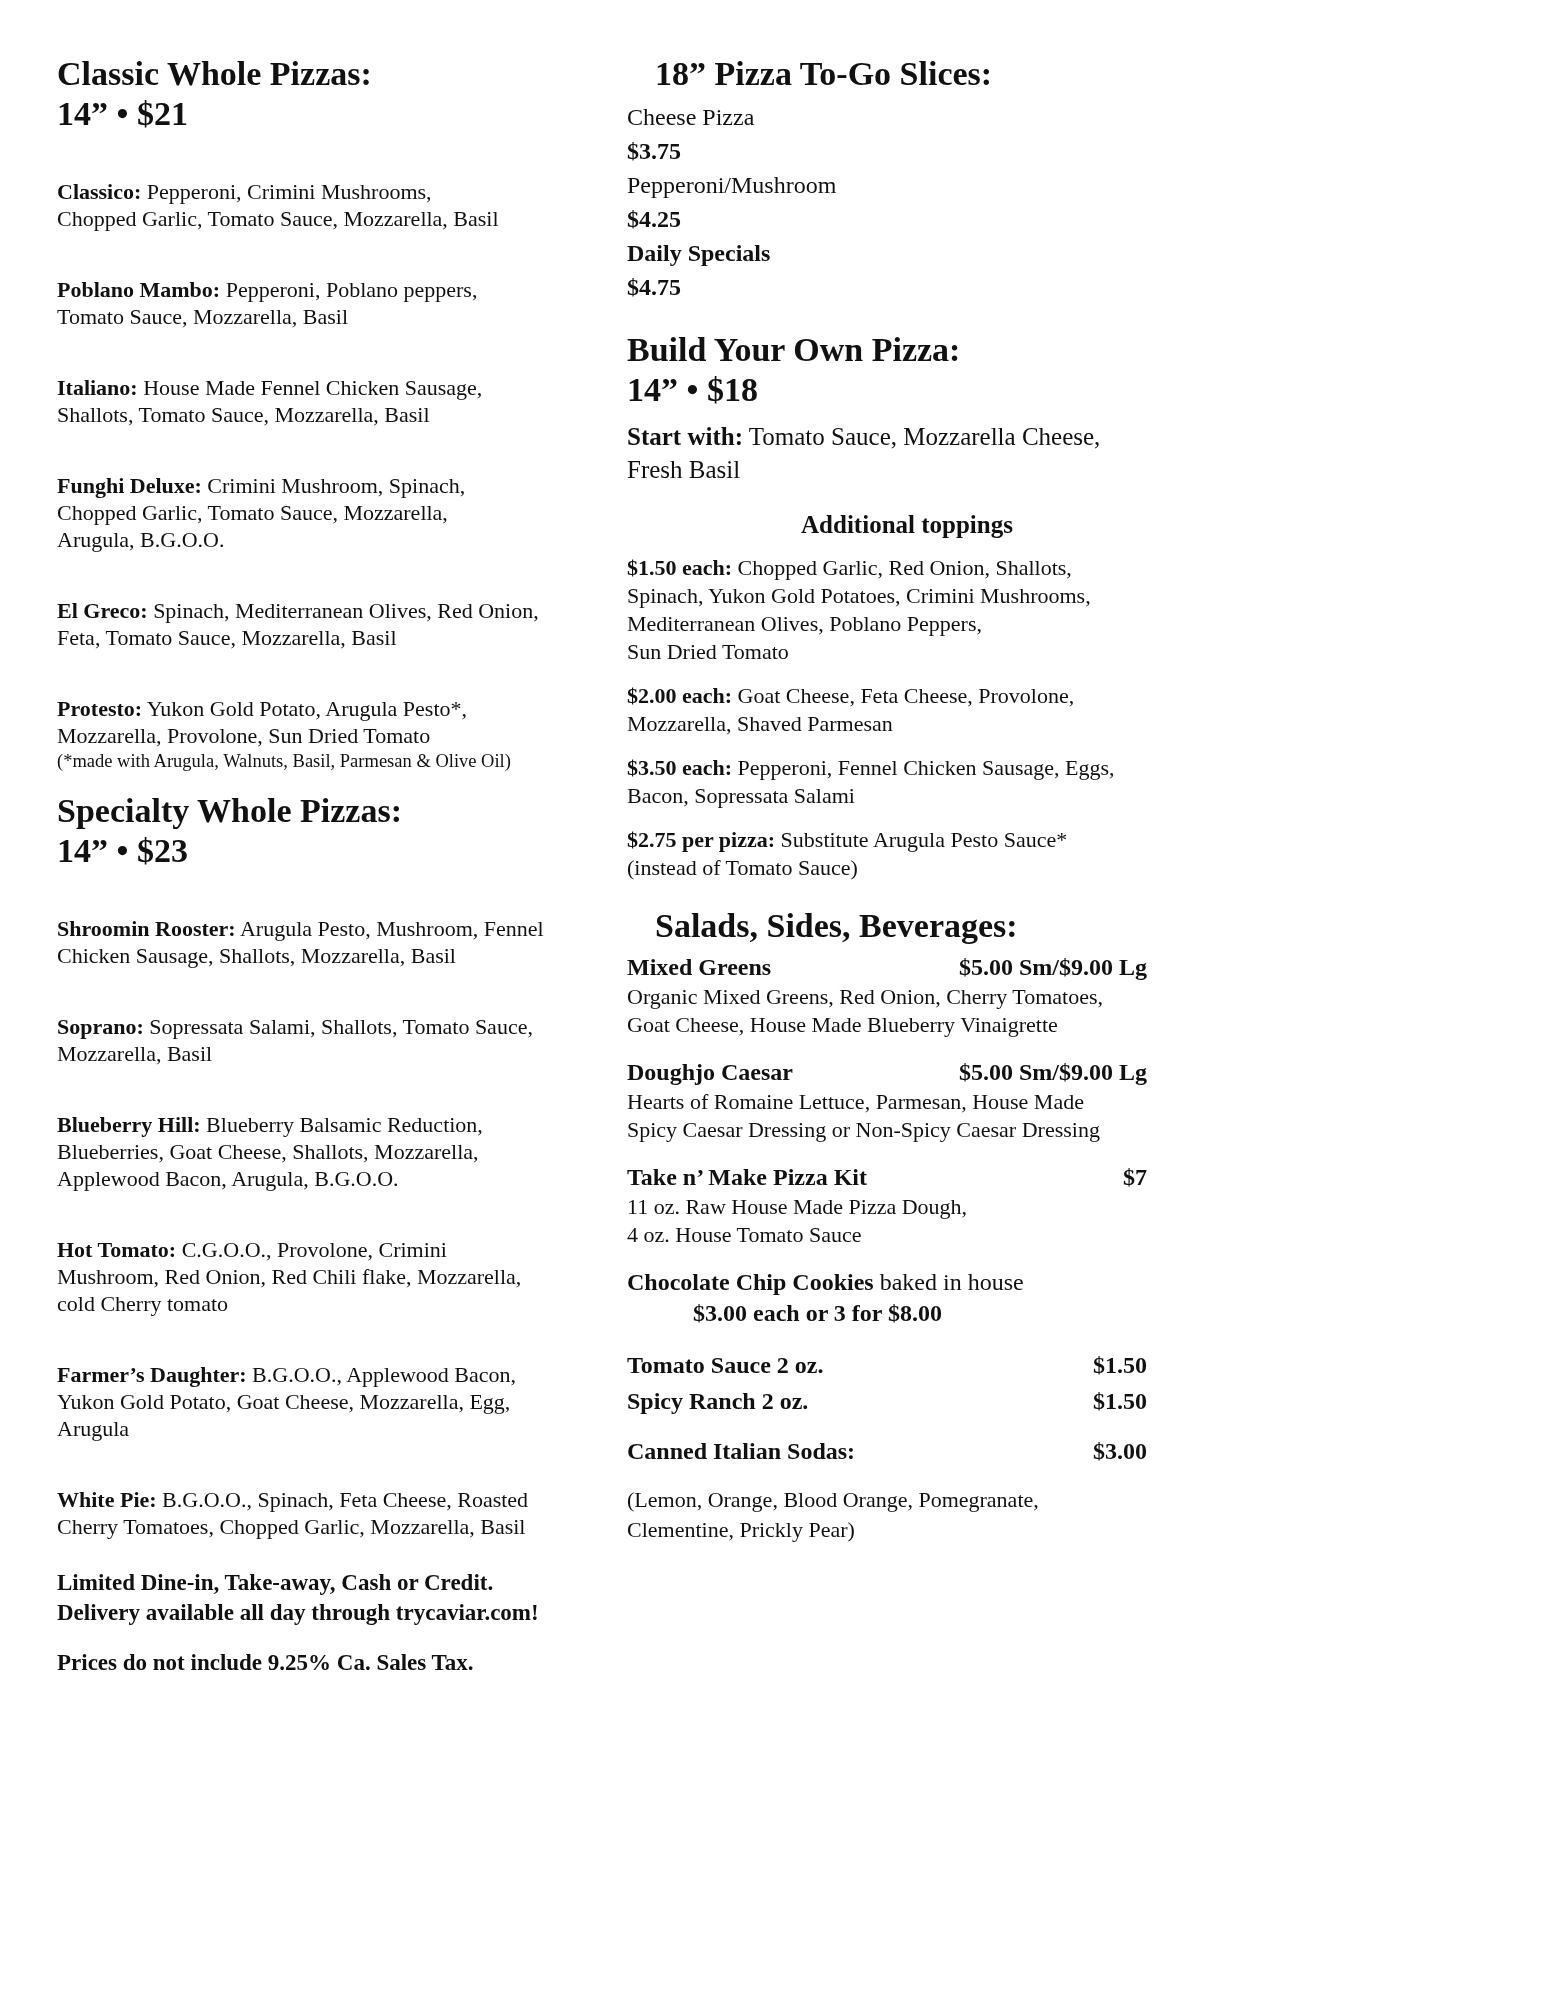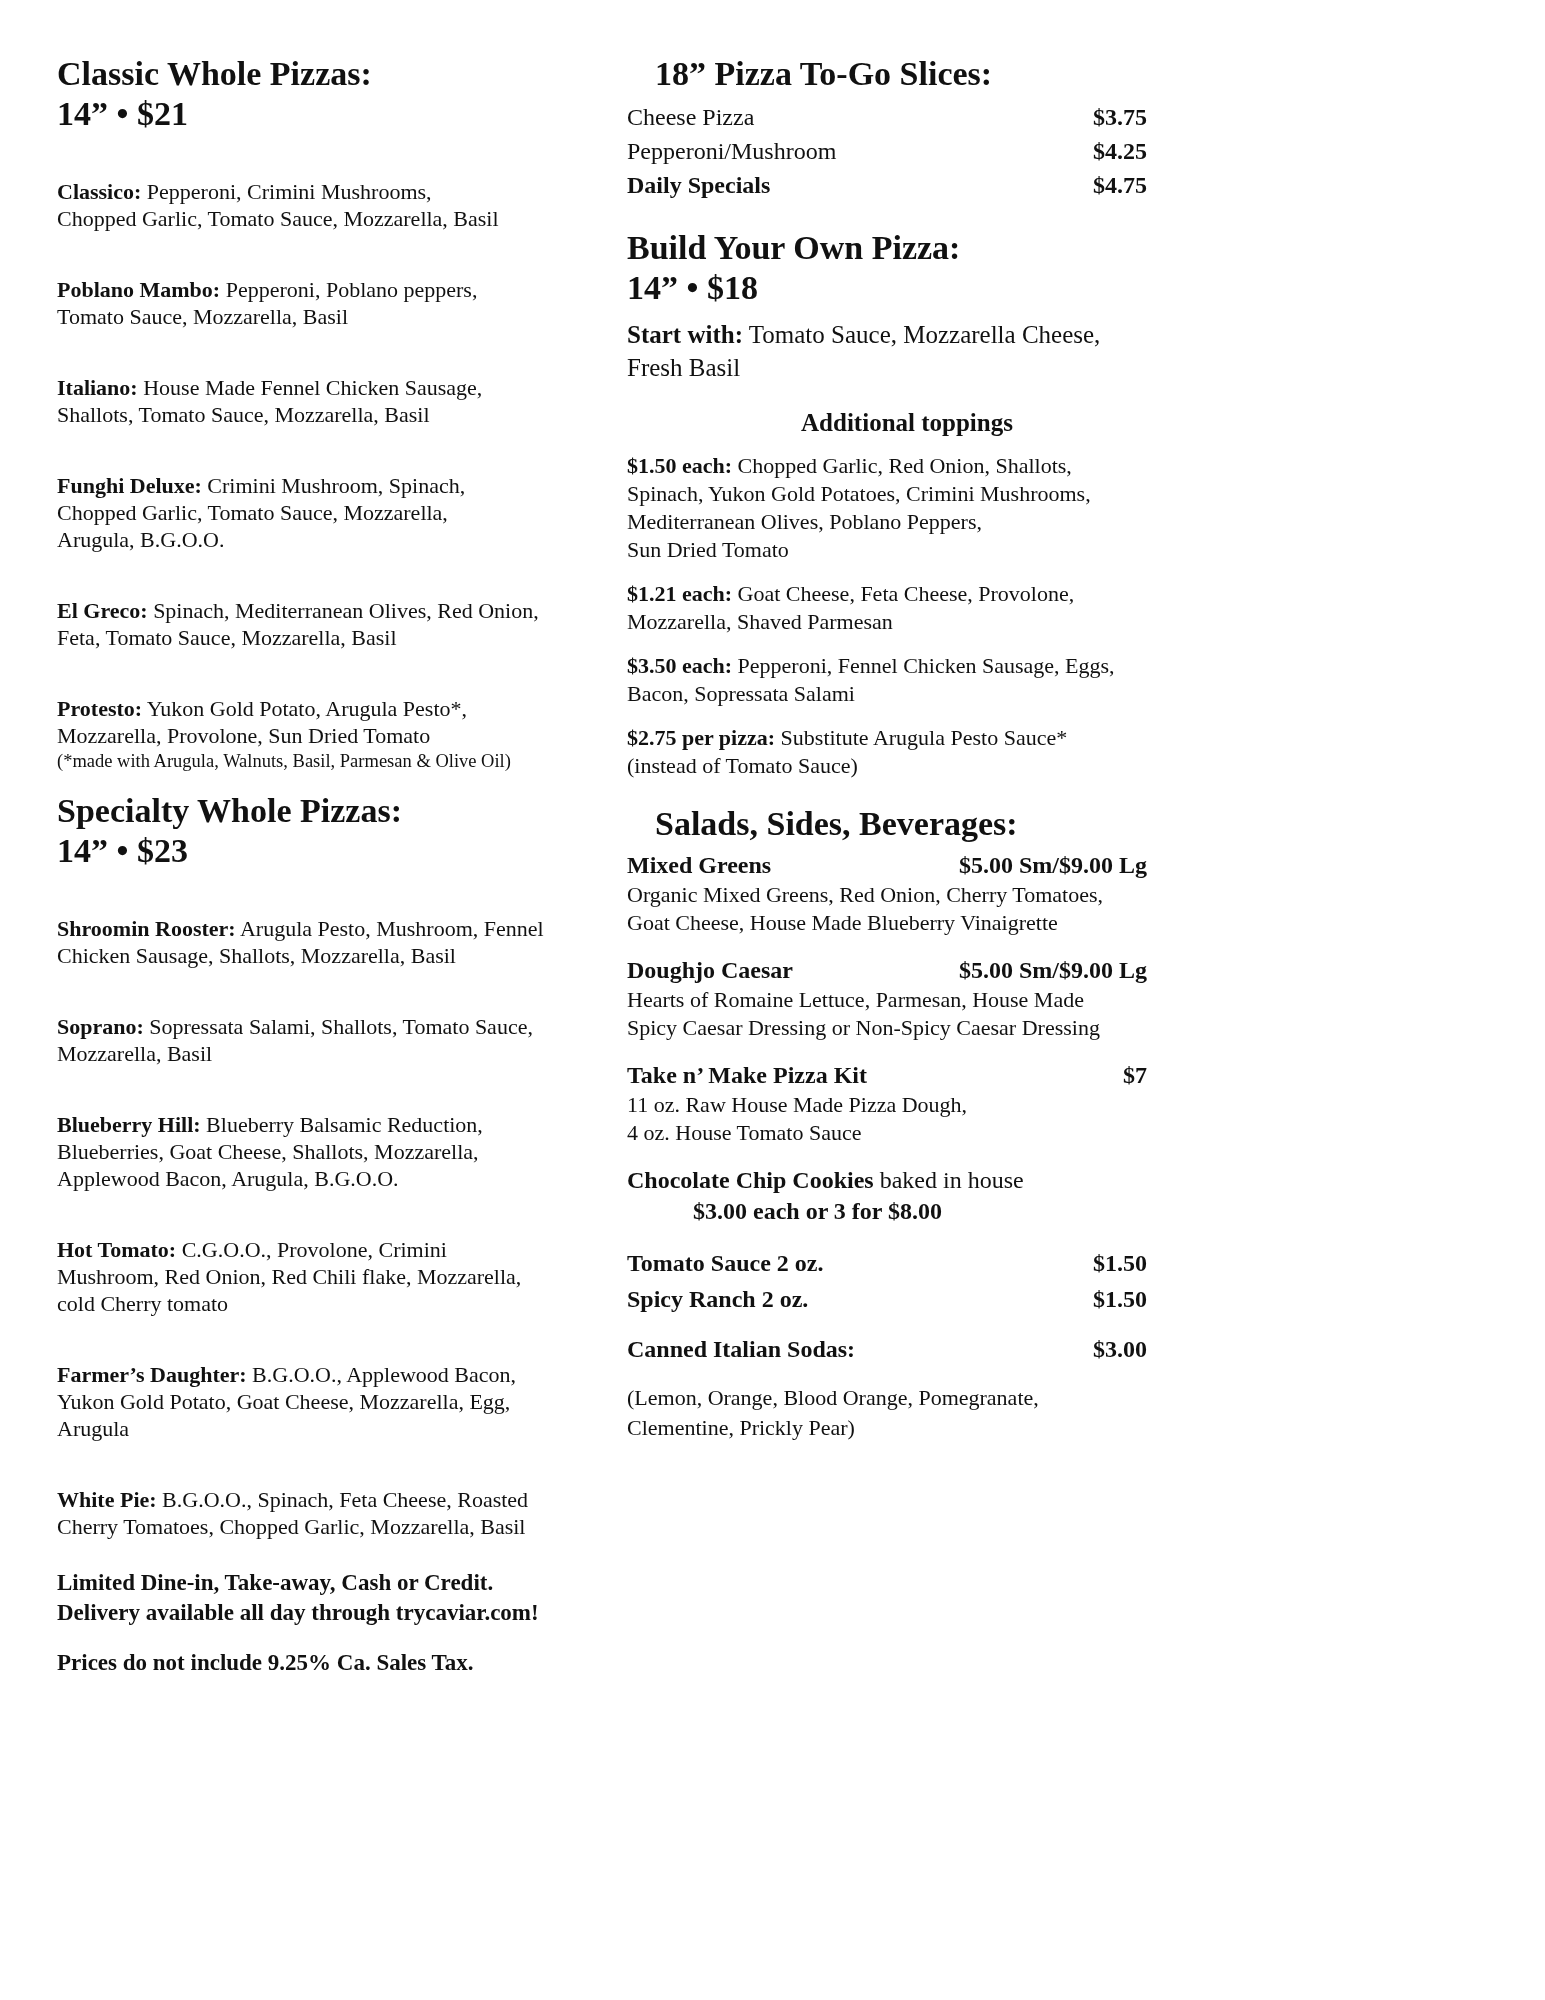--- a/index.html
+++ b/index.html
@@ -26,21 +26,21 @@
 
   .item { font-size:22px; line-height:27px; margin-bottom:18px;margin-top:44px; }
   .b { font-weight:700; }
   .pl { white-space:pre-line; }
   .footnote { display:block; font-size:18.5px; line-height:24px; }
 
   .notes { margin-top:28px; }
   .note { font-size:23px; line-height:30px; font-weight:700; margin-bottom:20px; }
 
   .price-row { display:flex; justify-content:space-between; align-items:baseline;
-               font-size:24px; line-height:34px; padding-right:40px; }
+               font-size:24px; line-height:34px; padding-right:40px;flex-direction:column; }
   .price-row .price { font-weight:700; }
 
   .startwith { font-size:25px; line-height:33px; margin:8px 0 8px; }
   .toppings-head { font-size:25px; line-height:30px; font-weight:700; margin:24px 0 14px;text-align:center; }
   .group { font-size:22px; line-height:28px; margin-bottom:16px; }
 
   .entry { margin-bottom:18px; }
   .entry-head { display:flex; justify-content:space-between; align-items:baseline;
                 font-size:24px; line-height:31px; font-weight:700; padding-right:40px;font-family:Liberation Serif, serif; }
   .entry-desc { font-size:22px; line-height:28px; }
@@ -143,21 +143,21 @@
         </h1>
         <p class="startwith"><span class="b">Start with:</span> <span class="pl">Tomato Sauce, Mozzarella Cheese,
 Fresh Basil</span></p>
 
         <h2 class="toppings-head">Additional toppings</h2>
 
         <p class="group"><span class="b">$1.50 each:</span> <span class="pl">Chopped Garlic, Red Onion, Shallots,
 Spinach, Yukon Gold Potatoes, Crimini Mushrooms,
 Mediterranean Olives, Poblano Peppers,
 Sun Dried Tomato</span></p>
-        <p class="group"><span class="b">$1.21 each:</span> <span class="pl">Goat Cheese, Feta Cheese, Provolone,
+        <p class="group"><span class="b">$2.00 each:</span> <span class="pl">Goat Cheese, Feta Cheese, Provolone,
 Mozzarella, Shaved Parmesan</span></p>
         <p class="group"><span class="b">$3.50 each:</span> <span class="pl">Pepperoni, Fennel Chicken Sausage, Eggs,
 Bacon, Sopressata Salami</span></p>
         <p class="group"><span class="b">$2.75 per pizza:</span> <span class="pl">Substitute Arugula Pesto Sauce*
 (instead of Tomato Sauce)</span></p>
       </section>
 
       <section>
         <h1 class="sec one salads-title">Salads, Sides, Beverages:</h1>
 

